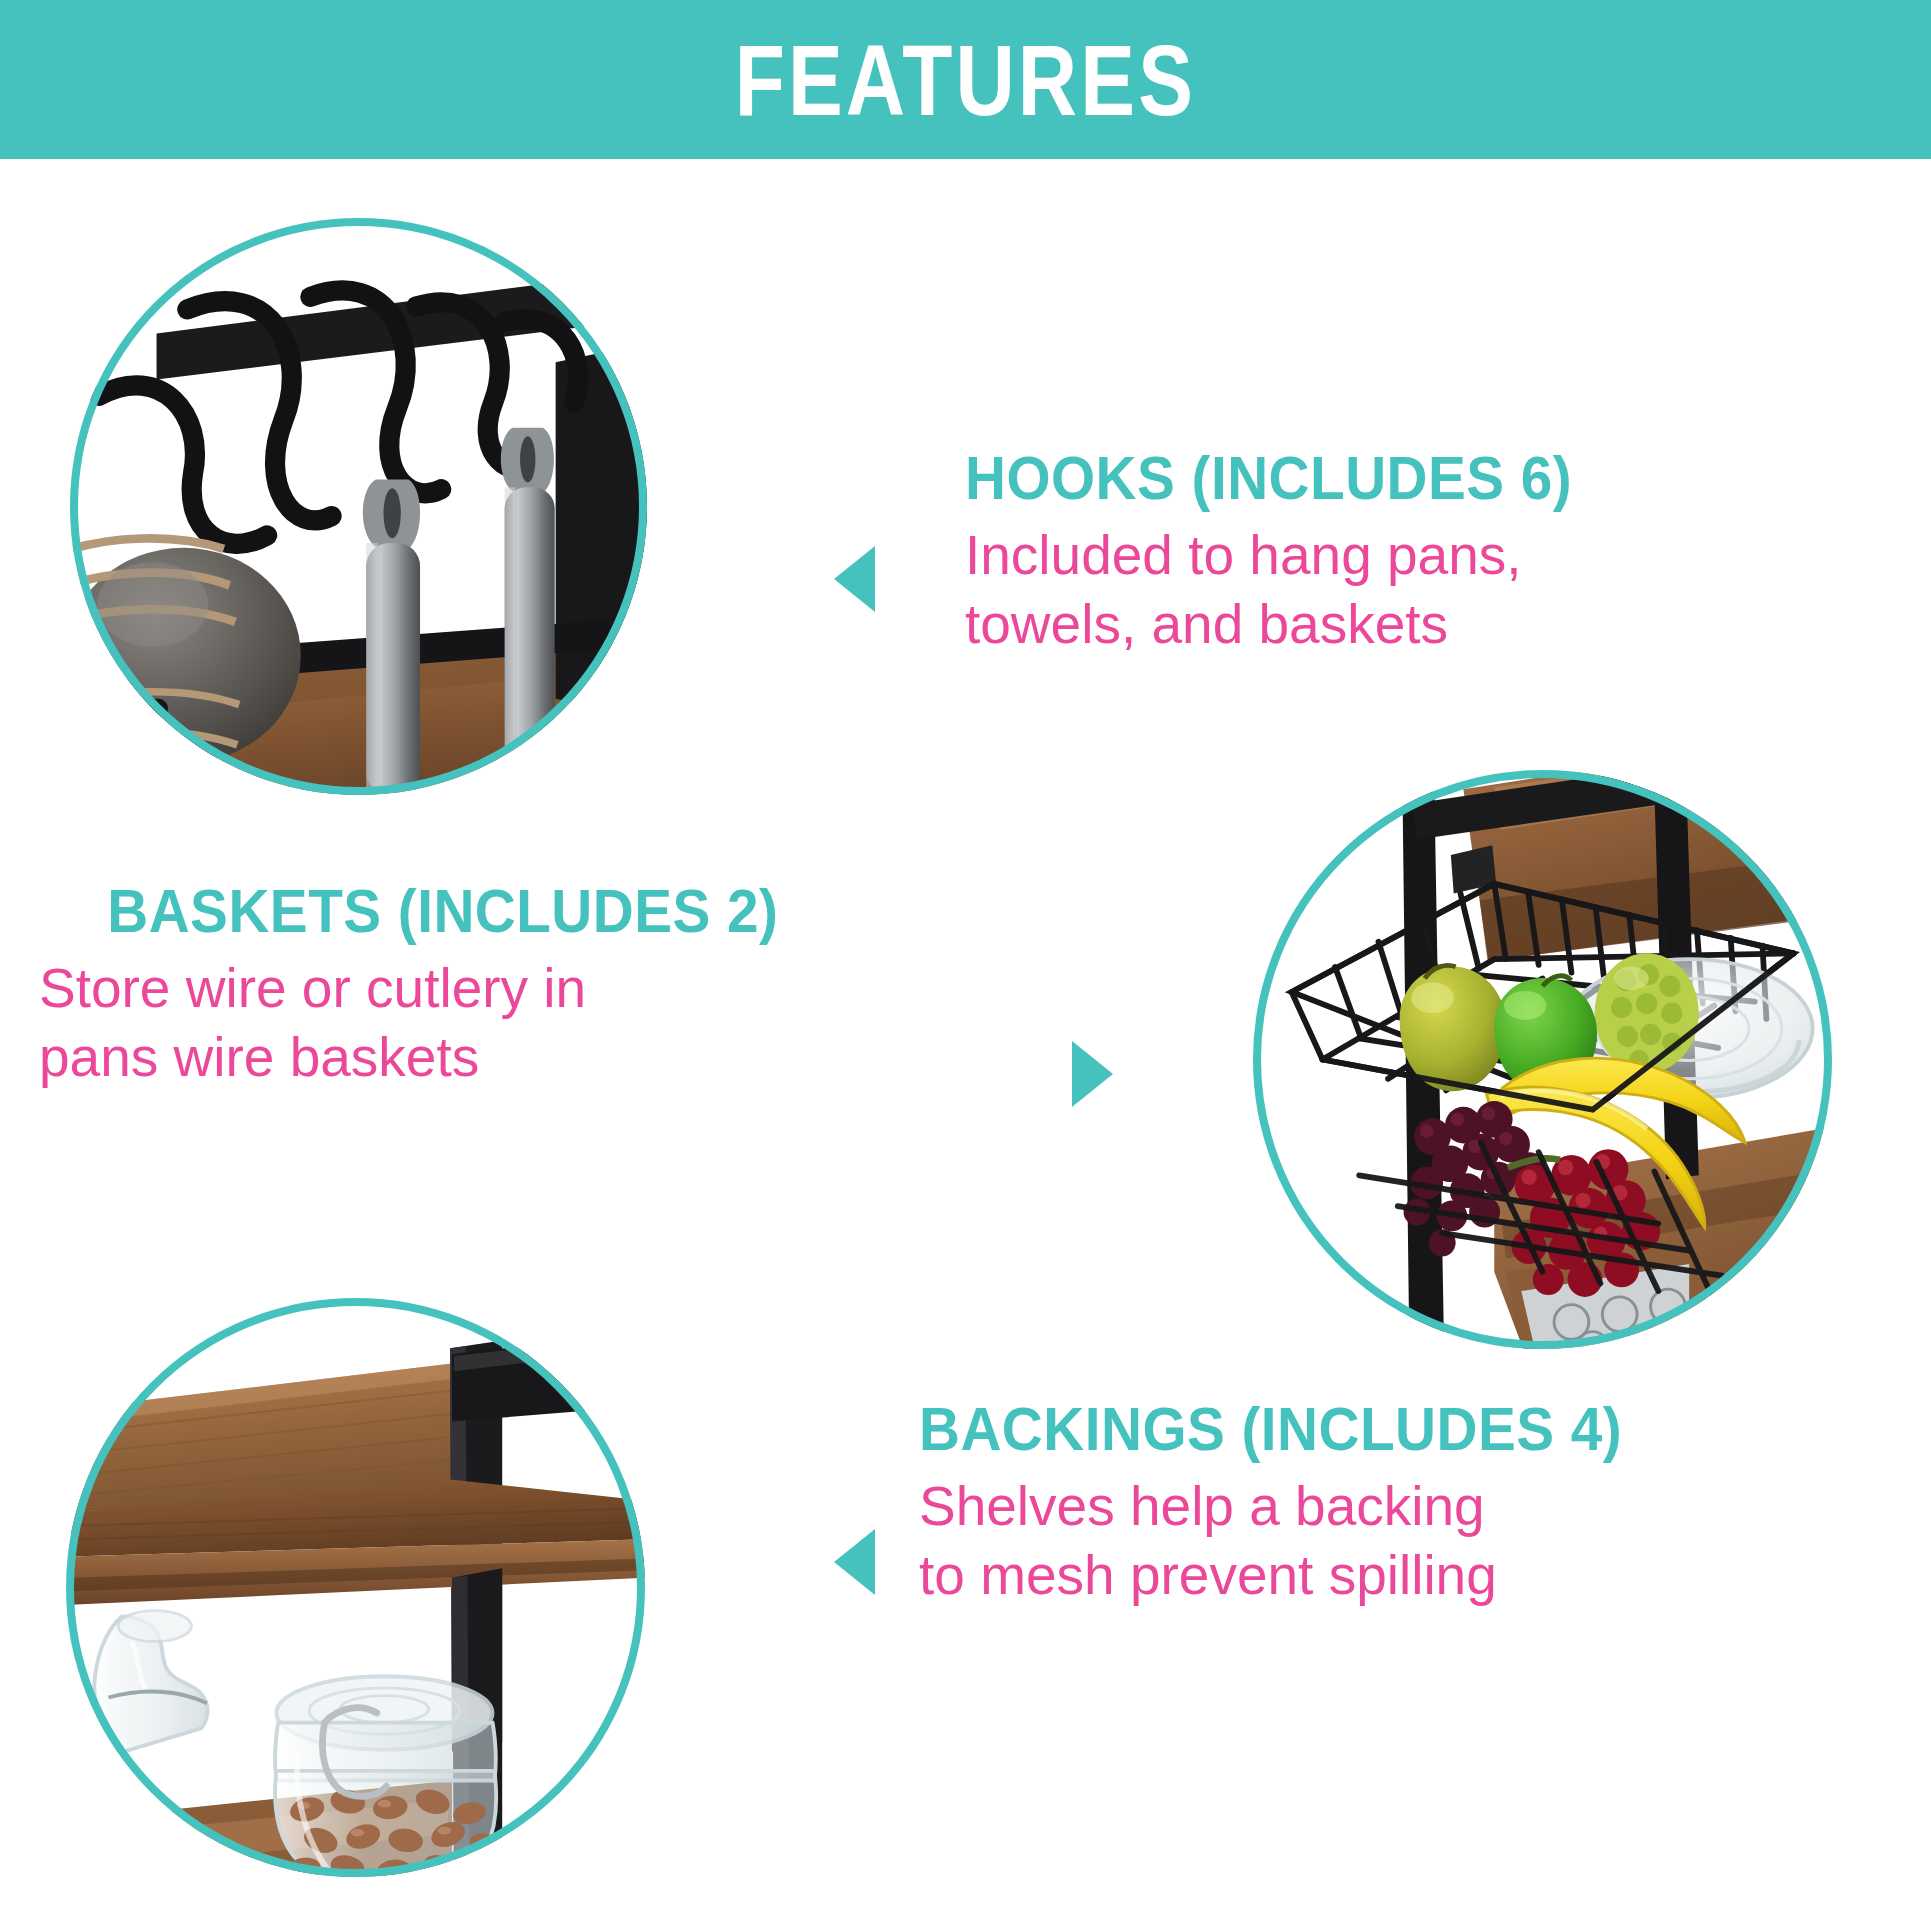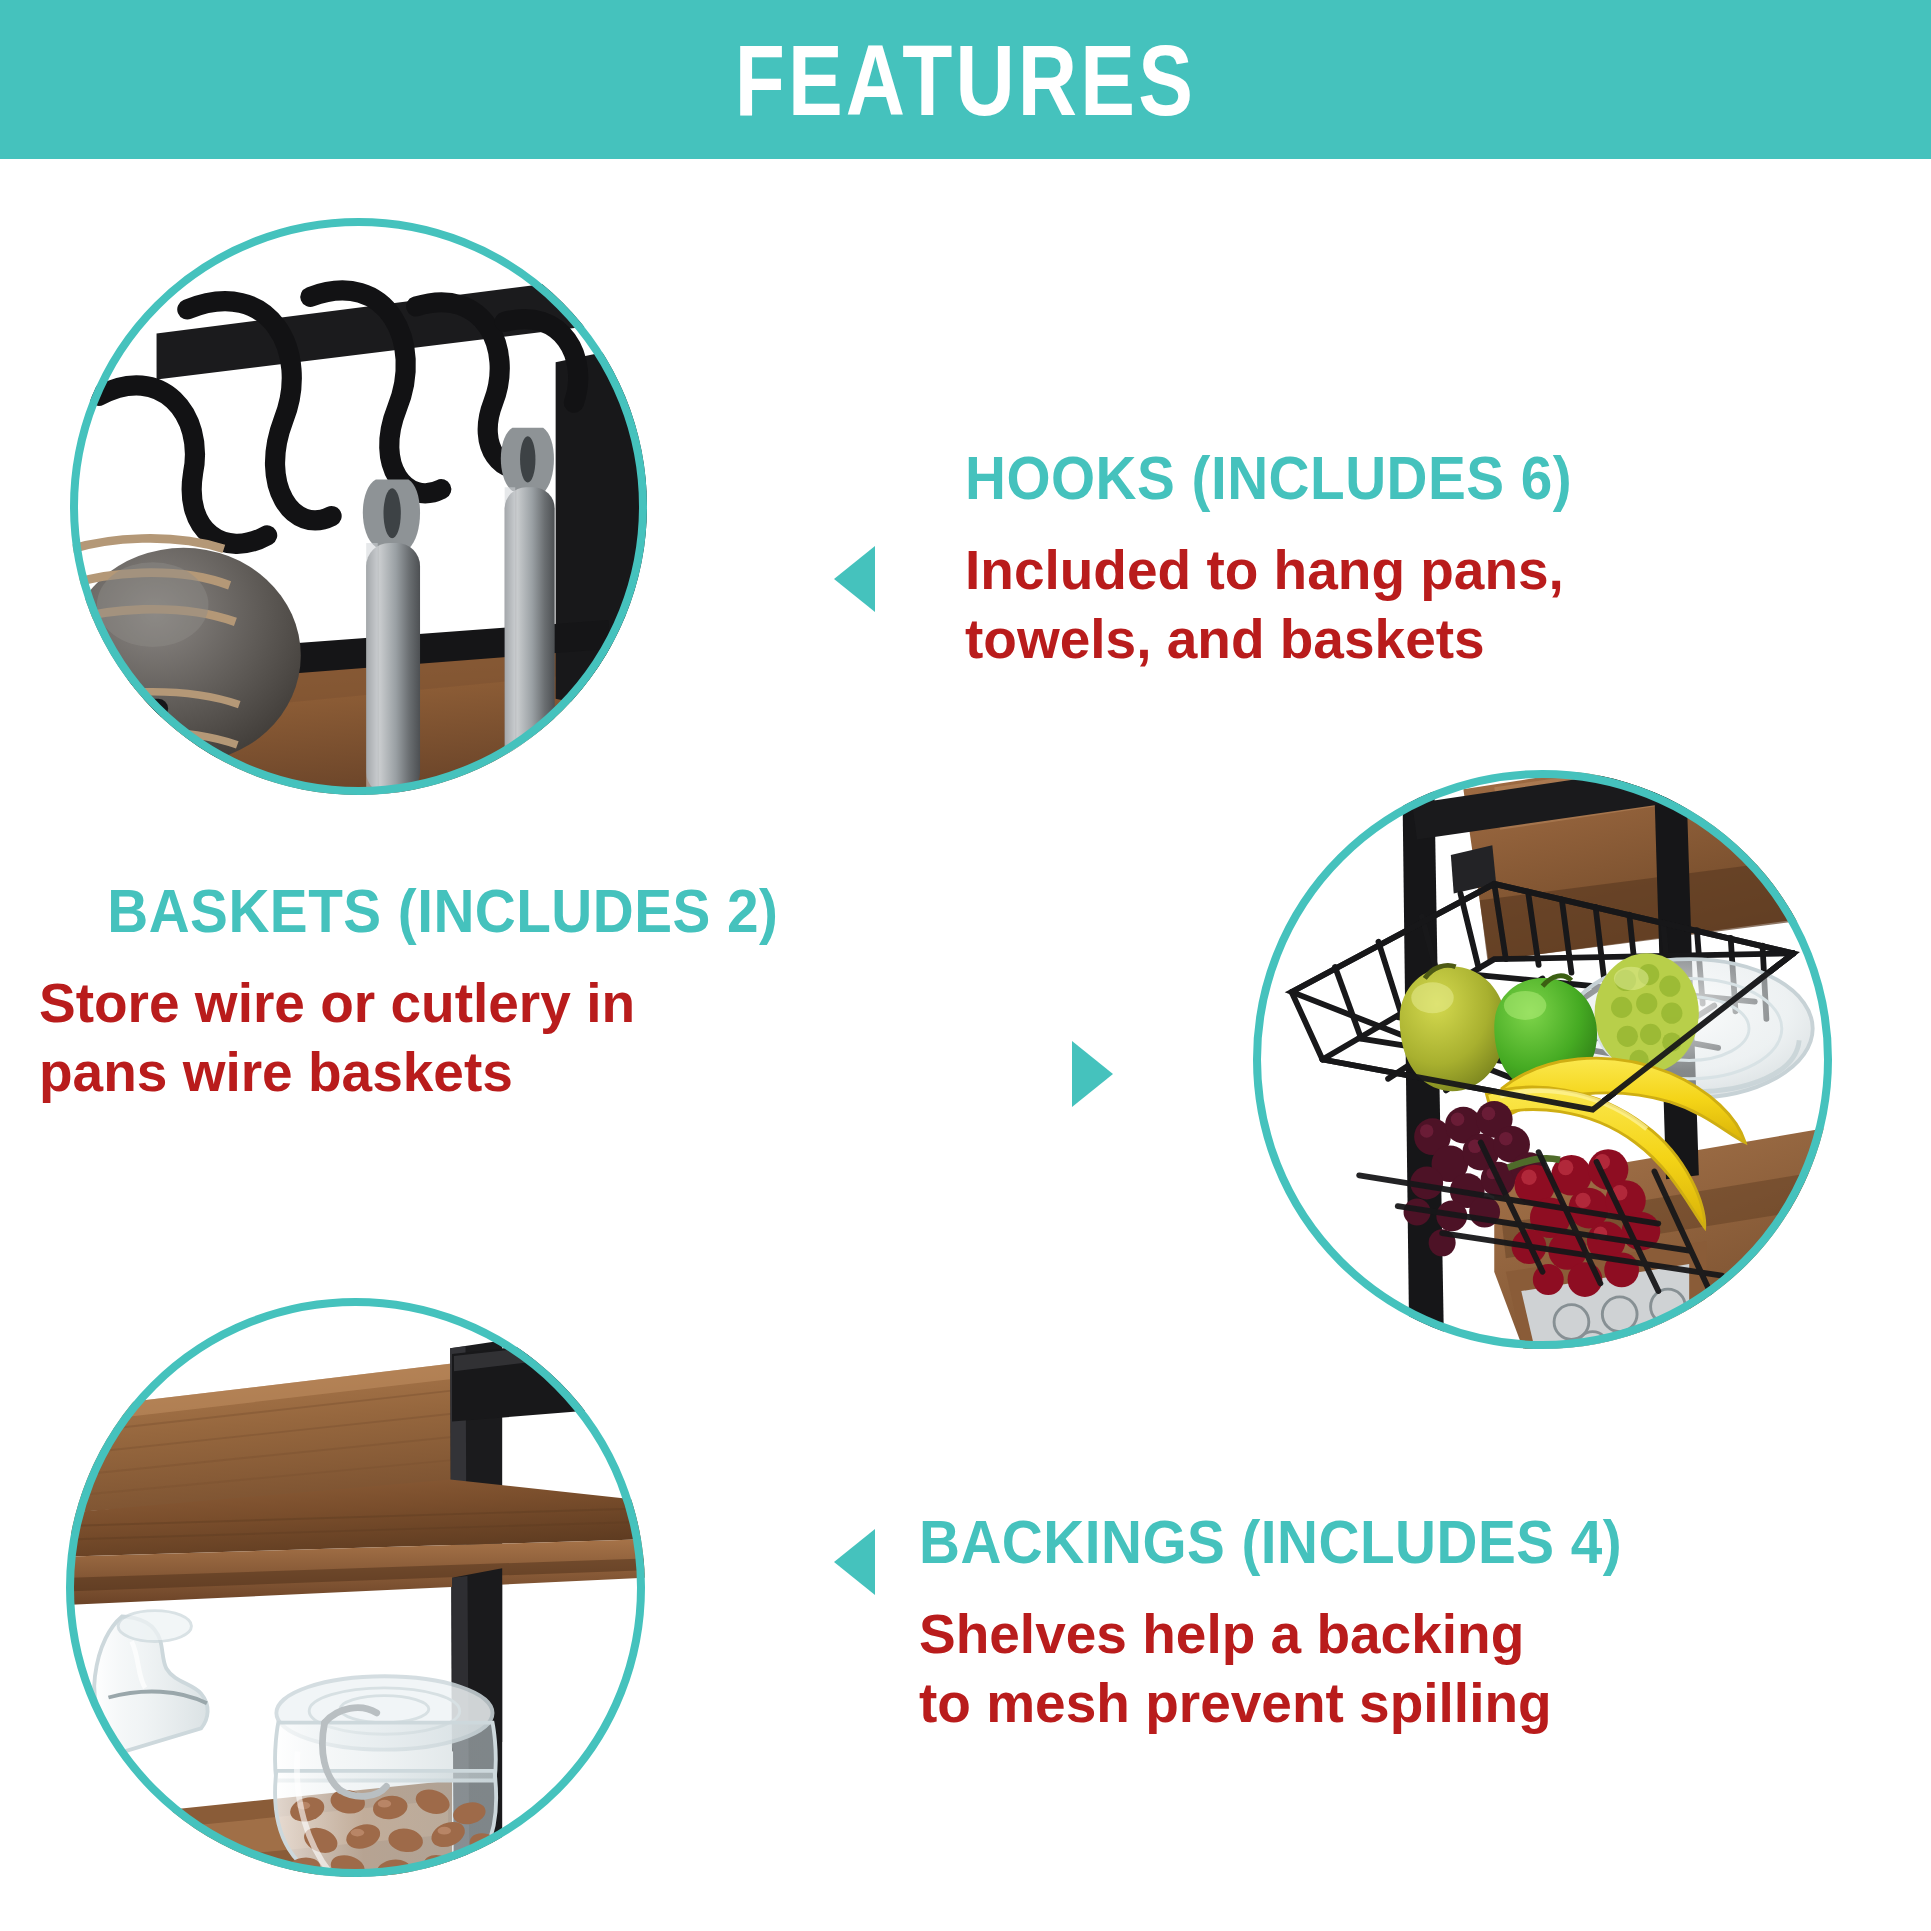--- a/index.html
+++ b/index.html
@@ -48,25 +48,25 @@
     font-size:61px;
     font-weight:700;
     letter-spacing:0.5px;
     line-height:1.08;
     white-space:nowrap;
     transform:scaleX(0.93);
   }
   .feat-title.left  { transform-origin:left center; }
   .feat-title.right { transform-origin:right center; }
   .feat-desc {
-    color:#b91c1c;
+    color:#ec4899;
     font-size:55px;
-    font-weight:700;
+    font-weight:400;
     line-height:1.26;
-    margin-top:24px;
+    margin-top:9px;
   }
   .feat-desc span { display:block; white-space:nowrap; }
 
   .tri {
     position:absolute;
     width:0; height:0;
     border-top:33px solid transparent;
     border-bottom:33px solid transparent;
   }
   .tri.left  { border-right:41px solid #45c2bd; }
@@ -80,21 +80,21 @@
 
   
   #block-baskets-photo { left:1253px; top:770px; width:579px; height:579px; }
   #block-baskets-ring  { left:1253px; top:770px; width:579px; height:579px; }
   #block-baskets-text  { left:39px;  top:879px; width:975px; text-align:left; }
   #block-baskets-tri   { left:1072px; top:1041px; }
 
   
   #block-backings-photo { left:66px;  top:1298px; width:579px; height:579px; }
   #block-backings-ring  { left:66px;  top:1298px; width:579px; height:579px; }
-  #block-backings-text  { left:919px; top:1510px; width:985px; text-align:left; }
+  #block-backings-text  { left:919px; top:1397px; width:985px; text-align:left; }
   #block-backings-tri   { left:834px; top:1529px; }
 </style>
 </head>
 <body>
 
 <div class="header">
   <div class="header-title">FEATURES</div>
 </div>
 
 <div class="photo-circle" id="block-hooks-photo">

